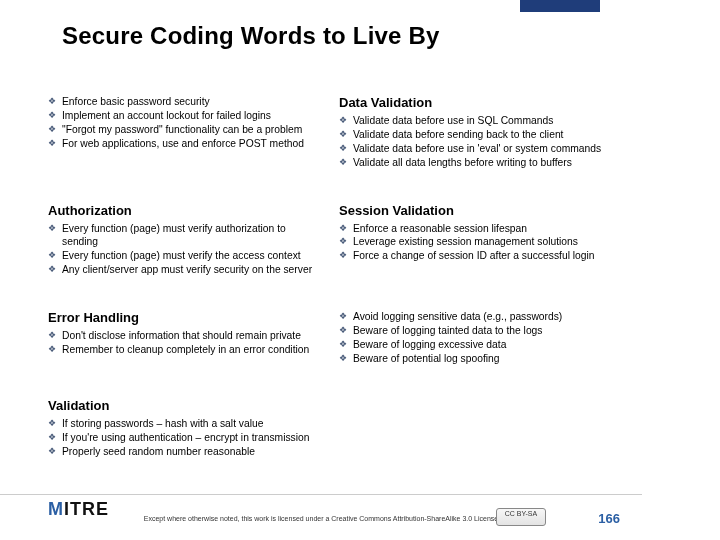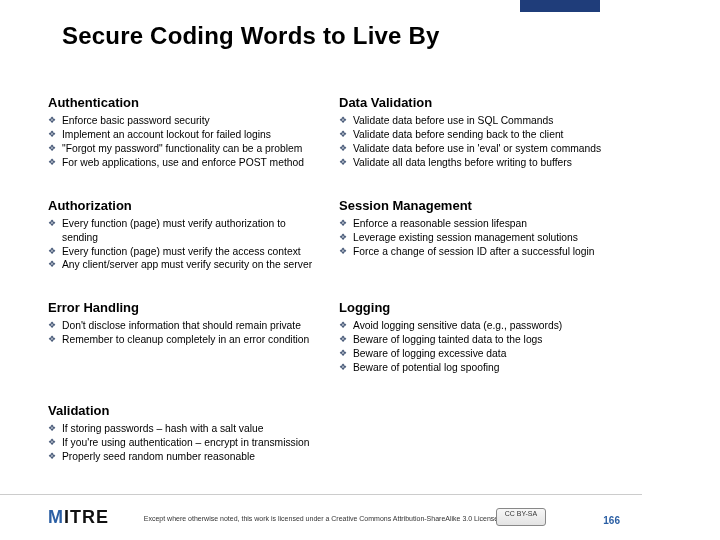--- a/index.html
+++ b/index.html
@@ -9,38 +9,37 @@
   .title { position: absolute; top: 22px; left: 62px; font-size: 24px; font-weight: bold; letter-spacing: 0.2px; }
   .content { position: absolute; top: 95px; left: 48px; right: 30px; bottom: 62px; display: grid; grid-template-columns: 1fr 1fr; column-gap: 18px; row-gap: 14px; }
   .section { }
   .sec-head { font-size: 13px; font-weight: bold; margin-bottom: 4px; }
   .items { }
   .item { display: flex; align-items: flex-start; font-size: 10.3px; line-height: 1.35; }
   .bullet { width: 14px; flex: 0 0 14px; color: #4a5c7a; font-size: 9px; line-height: 1.55; }
   .item-text { flex: 1; }
   .encryption-wrap { grid-column: 1; }
   .footer { position: absolute; left: 0; right: 0; bottom: 0; height: 46px; border-top: 1px solid #ccc; }
-  .logo { position: absolute; left: 48px; bottom: 12px; font-size: 18px; font-weight: bold; letter-spacing: 1px; }
+  .logo { position: absolute; left: 48px; bottom: 20px; font-size: 18px; font-weight: bold; letter-spacing: 1px; }
   .logo .m-blue { color: #2b5fa4; }
   .logo .rest { color: #111; }
   .license { position: absolute; left: 0; right: 0; bottom: 18px; text-align: center; font-size: 7px; color: #333; }
   .cc-badge { position: absolute; right: 96px; bottom: 14px; width: 50px; height: 18px; border: 1px solid #888; border-radius: 3px; background: linear-gradient(#f7f7f7,#e3e3e3); font-size: 7px; text-align: center; line-height: 8px; padding-top:1px; color:#333;}
-  .pagenum { position: absolute; right: 22px; bottom: 14px; font-size: 10px; color: #2b5fa4; font-weight: bold; }
+  .pagenum { position: absolute; right: 22px; bottom: 14px; font-size: 13px; color: #2b5fa4; font-weight: bold; }
 </style>
 </head>
 <body>
 
 <div class="page">
   <div class="accent-bar"></div>
   <div class="title">Secure Coding Words to Live By</div>
 
   <div class="content">
 
     <div class="section">
-      <div class="sec-head">Authentication</div>
       <div class="items">
         <div class="item">
             <span class="bullet">❖</span>
             <span class="item-text">Enforce basic password security</span>
           </div>
         <div class="item">
             <span class="bullet">❖</span>
             <span class="item-text">Implement an account lockout for failed logins</span>
           </div>
         <div class="item">
@@ -88,21 +87,21 @@
             <span class="item-text">Every function (page) must verify the access context</span>
           </div>
         <div class="item">
             <span class="bullet">❖</span>
             <span class="item-text">Any client/server app must verify security on the server</span>
           </div>
       </div>
     </div>
 
     <div class="section">
-      <div class="sec-head">Session Management</div>
+      <div class="sec-head">Session Validation</div>
       <div class="items">
         <div class="item">
             <span class="bullet">❖</span>
             <span class="item-text">Enforce a reasonable session lifespan</span>
           </div>
         <div class="item">
             <span class="bullet">❖</span>
             <span class="item-text">Leverage existing session management solutions</span>
           </div>
         <div class="item">
@@ -120,21 +119,20 @@
             <span class="item-text">Don't disclose information that should remain private</span>
           </div>
         <div class="item">
             <span class="bullet">❖</span>
             <span class="item-text">Remember to cleanup completely in an error condition</span>
           </div>
       </div>
     </div>
 
     <div class="section">
-      <div class="sec-head">Logging</div>
       <div class="items">
         <div class="item">
             <span class="bullet">❖</span>
             <span class="item-text">Avoid logging sensitive data (e.g., passwords)</span>
           </div>
         <div class="item">
             <span class="bullet">❖</span>
             <span class="item-text">Beware of logging tainted data to the logs</span>
           </div>
         <div class="item">

